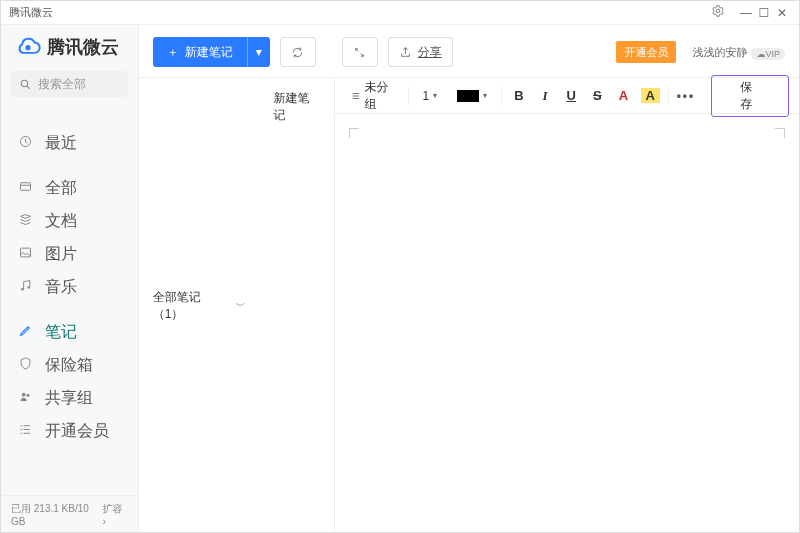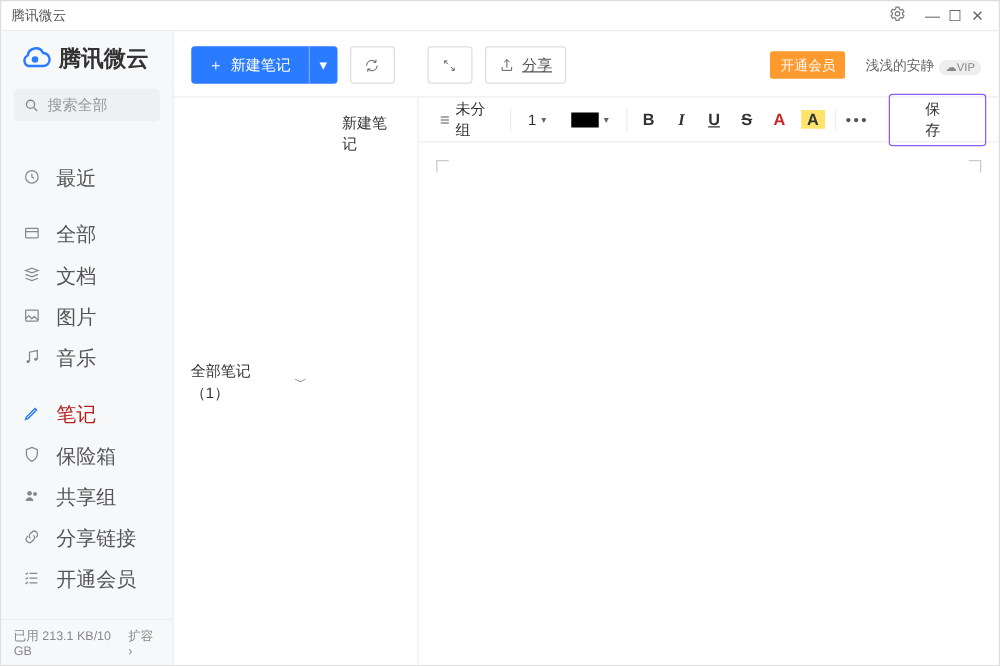--- a/index.html
+++ b/index.html
@@ -14,21 +14,21 @@
 .sidebar { width: 162px; background: #f7f8f9; display: flex; flex-direction: column; border-right: 1px solid #eee; }
 .brand { display: flex; align-items: center; padding: 10px 14px 12px; gap: 6px; }
 .brand-logo { width: 26px; height: 22px; }
 .brand-text { font-size: 18px; font-weight: 700; color: #333; }
 .search { margin: 0 10px 24px; height: 26px; background: #eef0f1; border-radius: 4px; display: flex; align-items: center; padding: 0 8px; gap: 6px; }
 .search svg { width: 13px; height: 13px; fill: #888; }
 .search-text { font-size: 12px; color: #999; }
 
 .nav-group { padding: 6px 0; }
 .nav-item { display: flex; align-items: flex-start; gap: 12px; padding: 6px 16px; font-size: 16px; color: #555; cursor: pointer; }
-.nav-item.active { color: #b91c1c; }
+.nav-item.active { color: #0f766e; }
 .nav-item .ico { width: 16px; height: 16px; display: flex; align-items: center; justify-content: center; }
 .nav-item .ico svg { width: 15px; height: 15px; fill: #888; }
 .nav-item.active .ico svg { fill: #2a7bff; }
 .nav-item.active .ico svg path, .nav-item.active .ico svg rect, .nav-item.active .ico svg circle { stroke: #2a7bff; }
 
 .sidebar-footer { margin-top: auto; border-top: 1px solid #eee; padding: 6px 10px; display: flex; align-items: center; font-size: 10px; color: #888; }
 .sidebar-footer .spacer { flex: 1; }
 .sidebar-footer .exp { cursor: pointer; }
 
 .content { flex: 1; display: flex; flex-direction: column; }
@@ -181,28 +181,20 @@
               <circle cx="9" cy="9" r="3" fill="#888"></circle>
               <circle cx="16" cy="10" r="2.5" fill="#888"></circle>
               <path d="M4 19c0-3 3-5 5-5s5 2 5 5" fill="#888"></path>
             </svg>
           </span>
         <span>共享组</span>
       </div>
       <div class="nav-item">
         <span class="ico">
             <svg viewBox="0 0 24 24">
-              <path d="M10 14a4 4 0 0 1 0-6l2-2a4 4 0 0 1 6 6l-1 1M14 10a4 4 0 0 1 0 6l-2 2a4 4 0 0 1-6-6l1-1" fill="none" stroke="#888" stroke-width="1.6"></path>
-            </svg>
-          </span>
-        <span>分享链接</span>
-      </div>
-      <div class="nav-item">
-        <span class="ico">
-            <svg viewBox="0 0 24 24">
               <path d="M9 6h10M9 12h10M9 18h10M4 6l1 1 2-2M4 12l1 1 2-2M4 18l1 1 2-2" fill="none" stroke="#888" stroke-width="1.6"></path>
             </svg>
           </span>
         <span>开通会员</span>
       </div>
     </div>
 
     <div class="sidebar-footer">
       <span>已用 213.1 KB/10 GB</span>
       <span class="spacer"></span>

